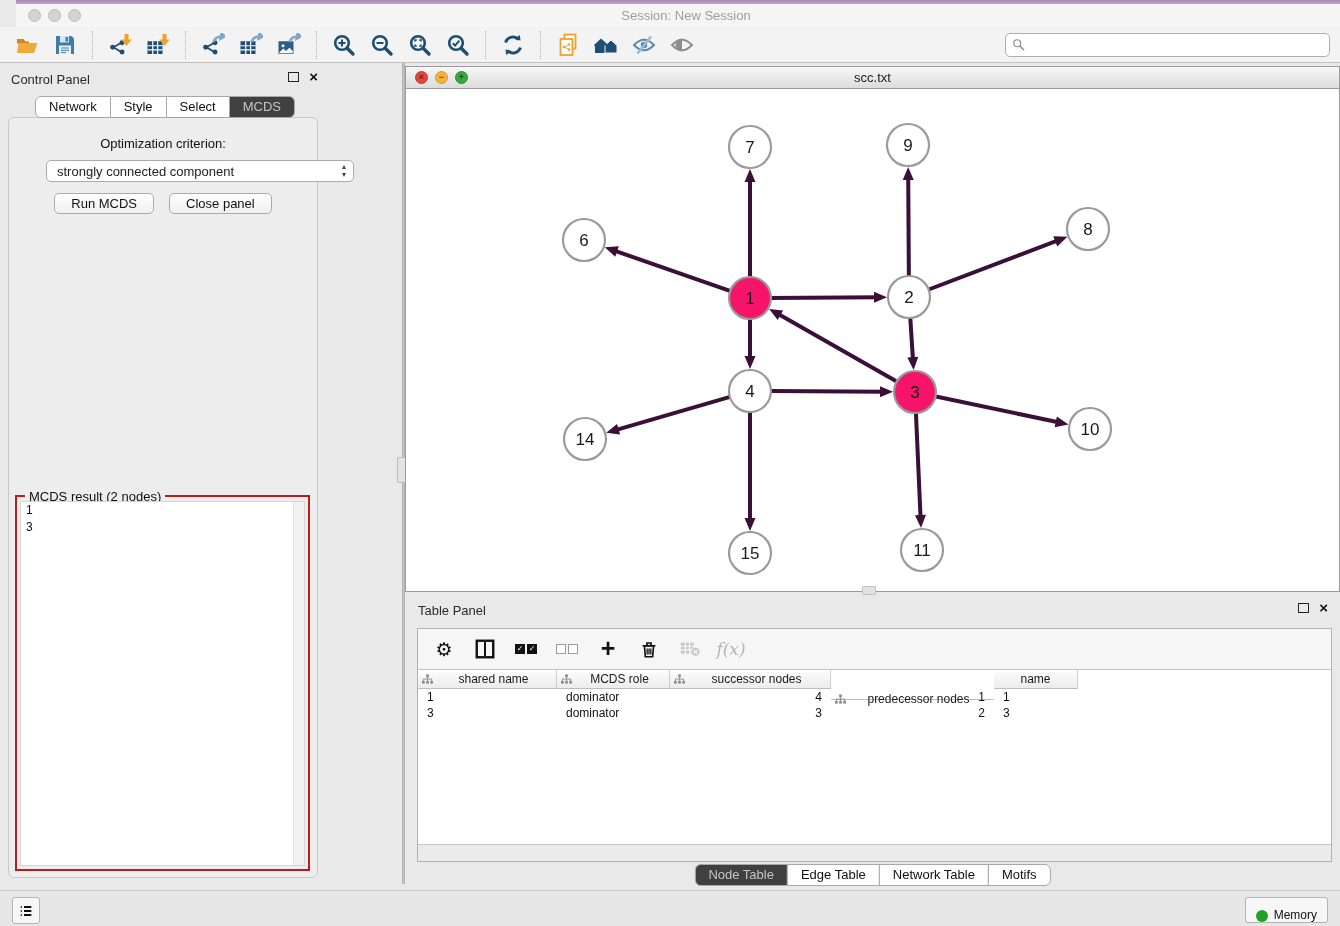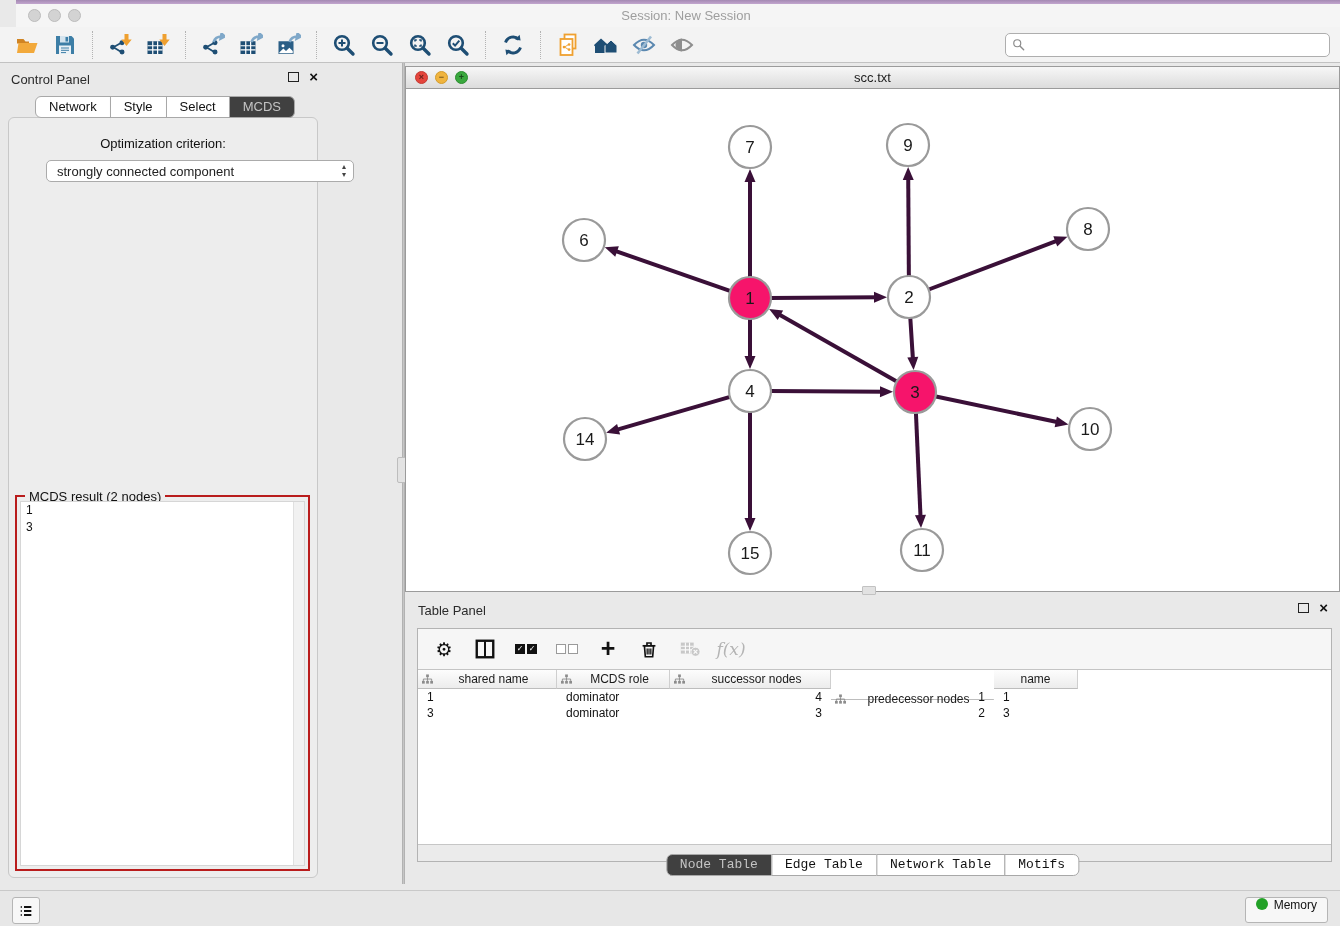--- a/index.html
+++ b/index.html
@@ -97,28 +97,28 @@
   .tbl-area{flex:1;position:relative;background:#fff;overflow:hidden;}
   .tbl-header{display:flex;height:19px;}
   .tbl-th{box-sizing:border-box;background:linear-gradient(#fdfdfd,#ececec);
       border-right:1px solid #cfcfcf;border-bottom:1px solid #bdbdbd;display:flex;align-items:center;
       font-size:12px;color:#1a1a1a;padding:0 4px;cursor:default;justify-content:space-between;}
   .tbl-th .th-label{flex:1;text-align:center;white-space:nowrap;overflow:hidden;}
   .col-icon{width:11px;height:11px;flex:none;margin-right:2px;}
   .tbl-row{display:flex;height:16px;align-items:center;}
   .tbl-td{box-sizing:border-box;font-size:12px;color:#111;padding:0 9px;white-space:nowrap;overflow:hidden;}
   .tp-scrollstrip{height:16px;background:#ebebeb;border-top:1px solid #c6c6c6;flex:none;}
-  .tp-tabs{position:absolute;left:50%;top:260px;transform:translateX(-50%);font-family:Liberation Mono, monospace;}
+  .tp-tabs{position:absolute;left:50%;top:270px;transform:translateX(-50%);}
   
   .status-bar{position:absolute;left:0;top:890px;width:1340px;height:36px;background:#e7e7e7;
       border-top:1px solid #c9c9c9;box-sizing:border-box;}
   .status-left-btn{position:absolute;left:12px;top:6px;width:26px;height:25px;background:#f7f7f7;
       border:1px solid #b5b5b5;border-radius:3px;display:flex;align-items:center;justify-content:center;}
   .memory-btn{position:absolute;right:12px;top:6px;height:24px;padding:0 10px;background:#f7f7f7;
-      border:1px solid #b5b5b5;border-radius:3px;display:flex;align-items:flex-start;gap:6px;
+      border:1px solid #b5b5b5;border-radius:3px;display:flex;align-items:flex-end;gap:6px;
       font-size:12px;color:#111;cursor:default;}
   .memory-dot{width:12px;height:12px;border-radius:50%;background:#23a127;}
 </style>
 </head>
 <body>
 
 <div class="app">
 
   <div class="titlebar">
     <div class="titlebar-accent"></div>
@@ -301,20 +301,24 @@
         <span class="seg-tab active">MCDS</span>
       </div>
     <div class="cp-box">
       <div class="opt-label">Optimization criterion:</div>
       <div class="dropdown">
         <span>strongly connected component</span>
         <span class="dd-arrows">
             <span>▴</span>
             <span>▾</span>
           </span>
+      </div>
+      <div class="btn-row">
+        <button class="aqua-btn">Run MCDS</button>
+        <button class="aqua-btn">Close panel</button>
       </div>
       <div class="result-group">
         <div class="result-label">MCDS result (2 nodes)</div>
         <div class="result-body" id="result-body">
           <div class="result-scroll"></div>
         <div class="result-line">1</div>
             <div class="result-line">3</div>
           </div>
       </div>
     </div>

